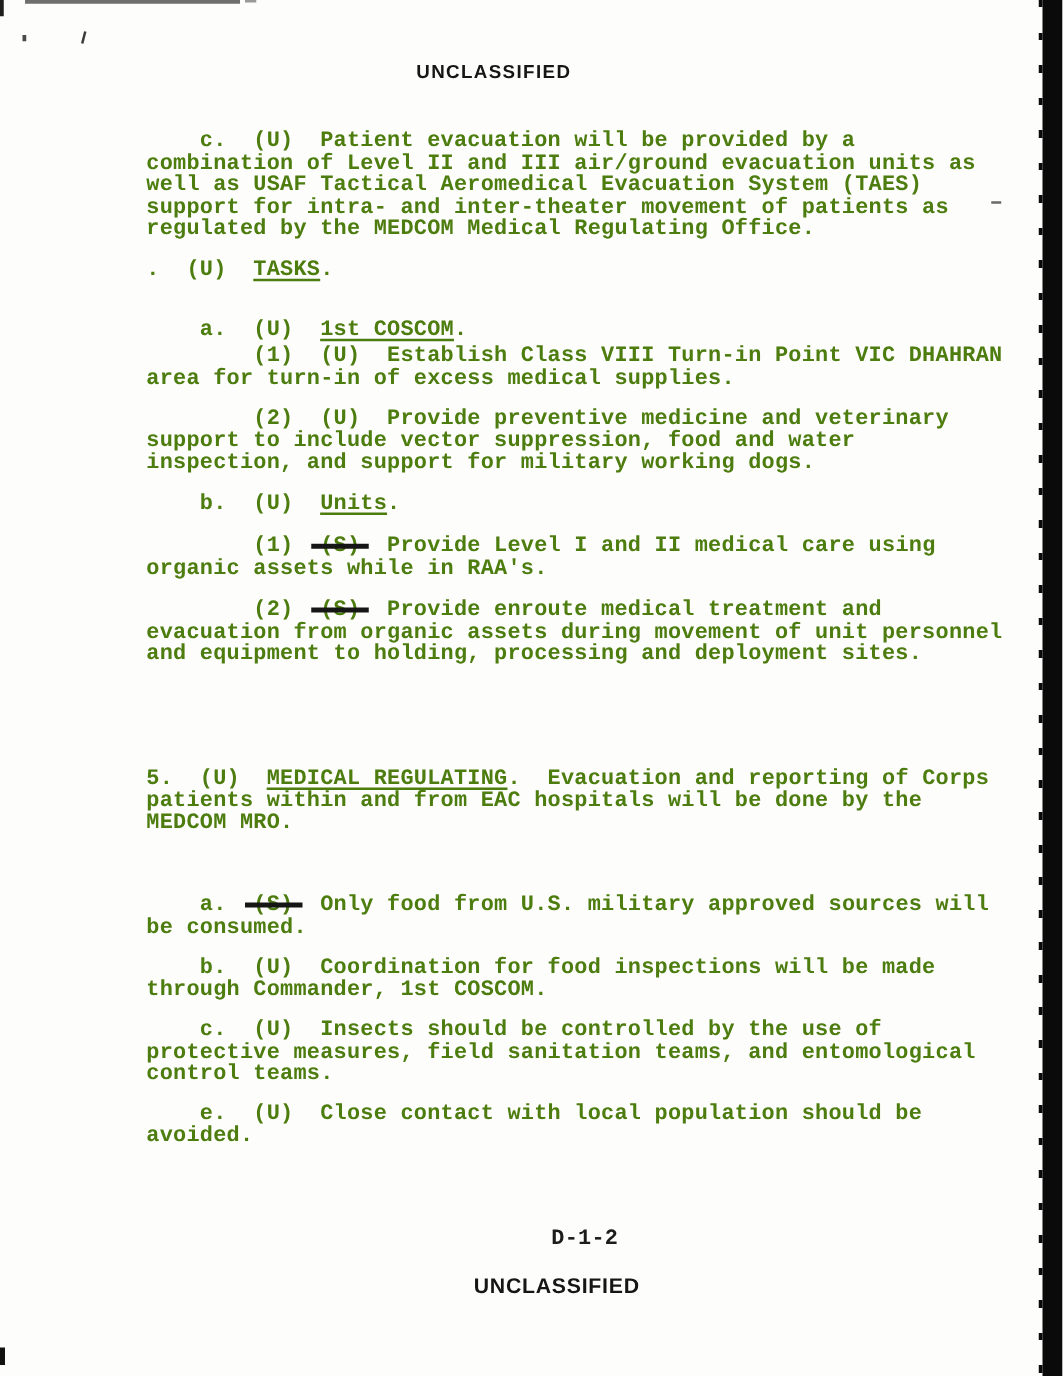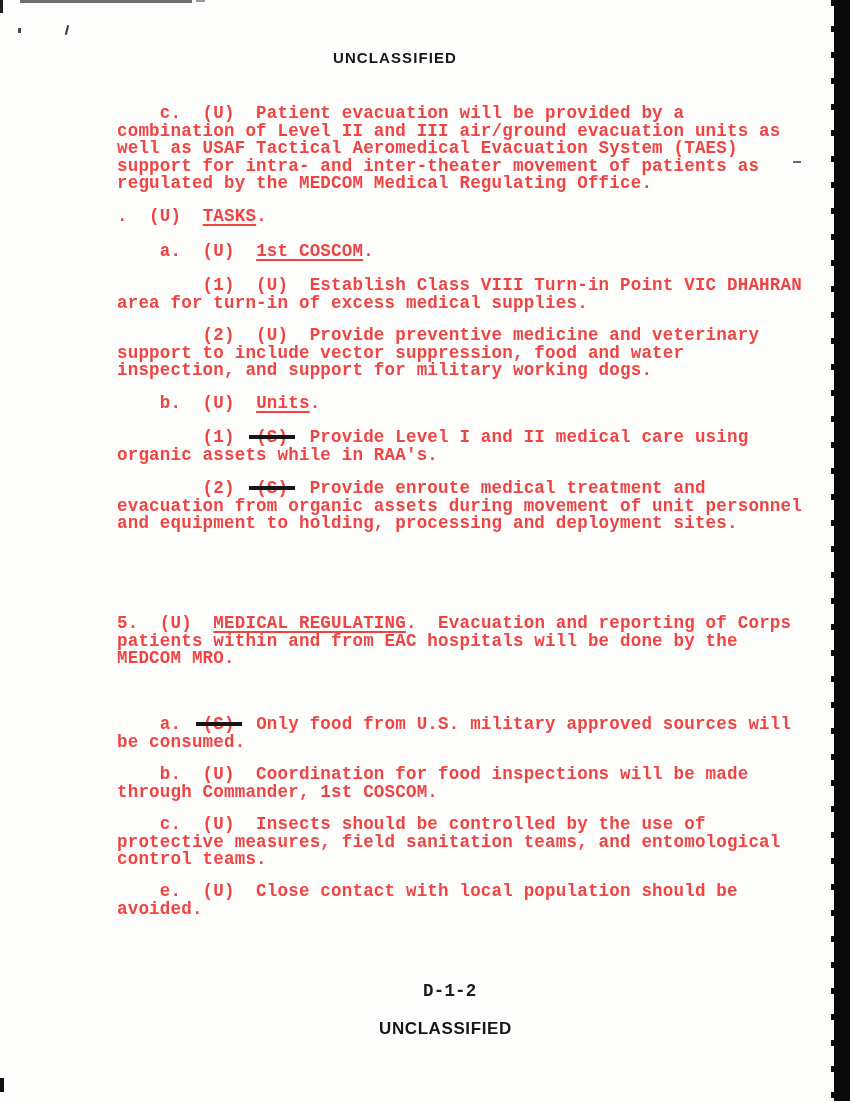--- a/index.html
+++ b/index.html
@@ -24,21 +24,21 @@
   .banner-bottom { top: 1019px; left: 379px; font-size: 17px; letter-spacing: 0.6px; }
   pre.para {
     position: absolute;
     left: 117px;
     margin: 0;
     font-family: "Liberation Mono", "DejaVu Sans Mono", monospace;
     font-size: 17.5px;
     line-height: 17.5px;
     font-weight: 600;
     letter-spacing: 0.2px;
-    color: #ef4444;
+    color: #4d7c0f;
     white-space: pre;
   }
   pre.center-mono {
     position: absolute;
     margin: 0;
     font-family: "Liberation Mono", "DejaVu Sans Mono", monospace;
     font-size: 17.5px;
     line-height: 17.5px;
     font-weight: 600;
     letter-spacing: 0.2px;
@@ -81,21 +81,21 @@
   <div class="classification-banner banner-top">UNCLASSIFIED</div>
 
   <pre class="para" style="top:105px">    c.  (U)  Patient evacuation will be provided by a
 combination of Level II and III air/ground evacuation units as
 well as USAF Tactical Aeromedical Evacuation System (TAES)
 support for intra- and inter-theater movement of patients as
 regulated by the MEDCOM Medical Regulating Office.</pre>
 
   <pre class="para" style="top:208px"><span>.  (U)  </span><span class="u">TASKS</span><span>.</span></pre>
 
-  <pre class="para" style="top:243px"><span>    a.  (U)  </span><span class="u">1st COSCOM</span><span>.</span></pre>
+  <pre class="para" style="top:256px"><span>    a.  (U)  </span><span class="u">1st COSCOM</span><span>.</span></pre>
 
   <pre class="para" style="top:277px">        (1)  (U)  Establish Class VIII Turn-in Point VIC DHAHRAN
 area for turn-in of excess medical supplies.</pre>
 
   <pre class="para" style="top:327px">        (2)  (U)  Provide preventive medicine and veterinary
 support to include vector suppression, food and water
 inspection, and support for military working dogs.</pre>
 
   <pre class="para" style="top:395px"><span>    b.  (U)  </span><span class="u">Units</span><span>.</span></pre>
 
@@ -118,21 +118,21 @@
   <pre class="para" style="top:766px">    b.  (U)  Coordination for food inspections will be made
 through Commander, 1st COSCOM.</pre>
 
   <pre class="para" style="top:883px">    e.  (U)  Close contact with local population should be
 avoided.</pre>
 
   <pre class="para" style="top:816px">    c.  (U)  Insects should be controlled by the use of
 protective measures, field sanitation teams, and entomological
 control teams.</pre>
 
-  <pre class="center-mono" style="top:983px; left:423px;">D-1-2</pre>
+  <pre class="center-mono" style="top:983px; left:441px;">D-1-2</pre>
 
   <div class="classification-banner banner-bottom">UNCLASSIFIED</div>
 
   <div class="art right-bar"></div>
   <div class="art right-bar-edge"></div>
   <div class="art top-strip"></div>
   <div class="art top-dashes"></div>
   <div class="art left-top-mark"></div>
   <div class="art bottom-left-mark"></div>
   <div class="art speck-a"></div>

